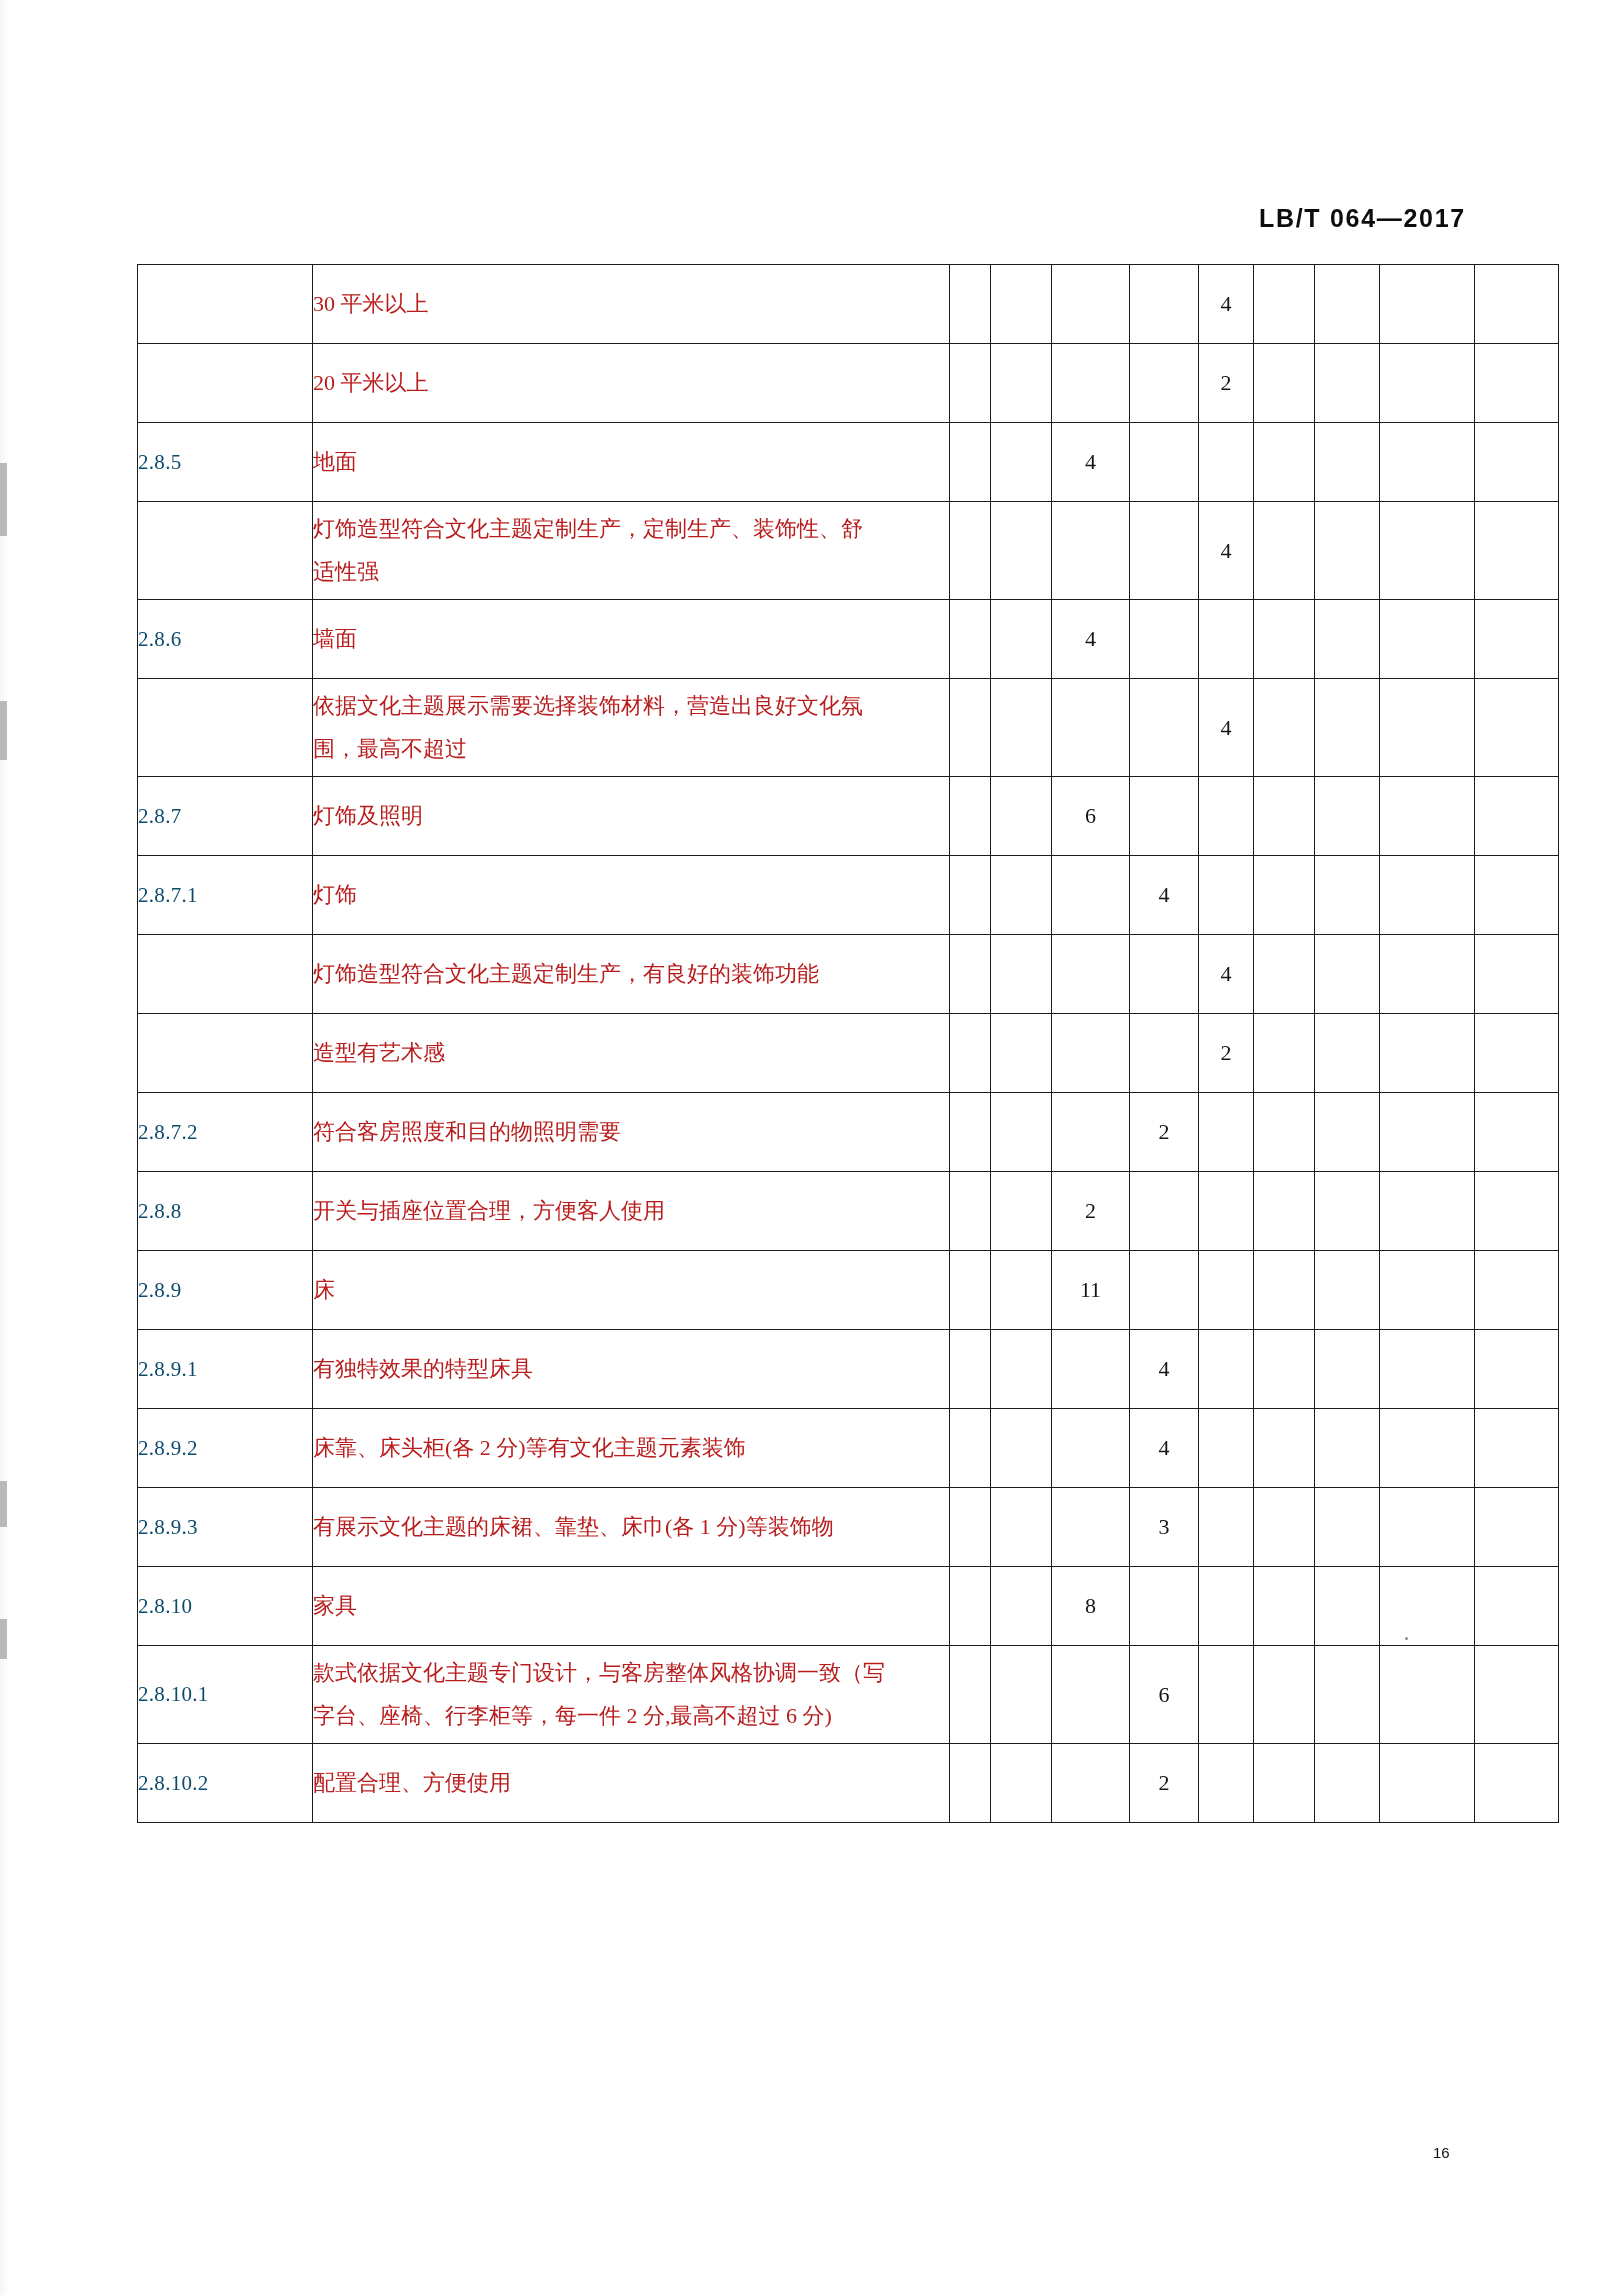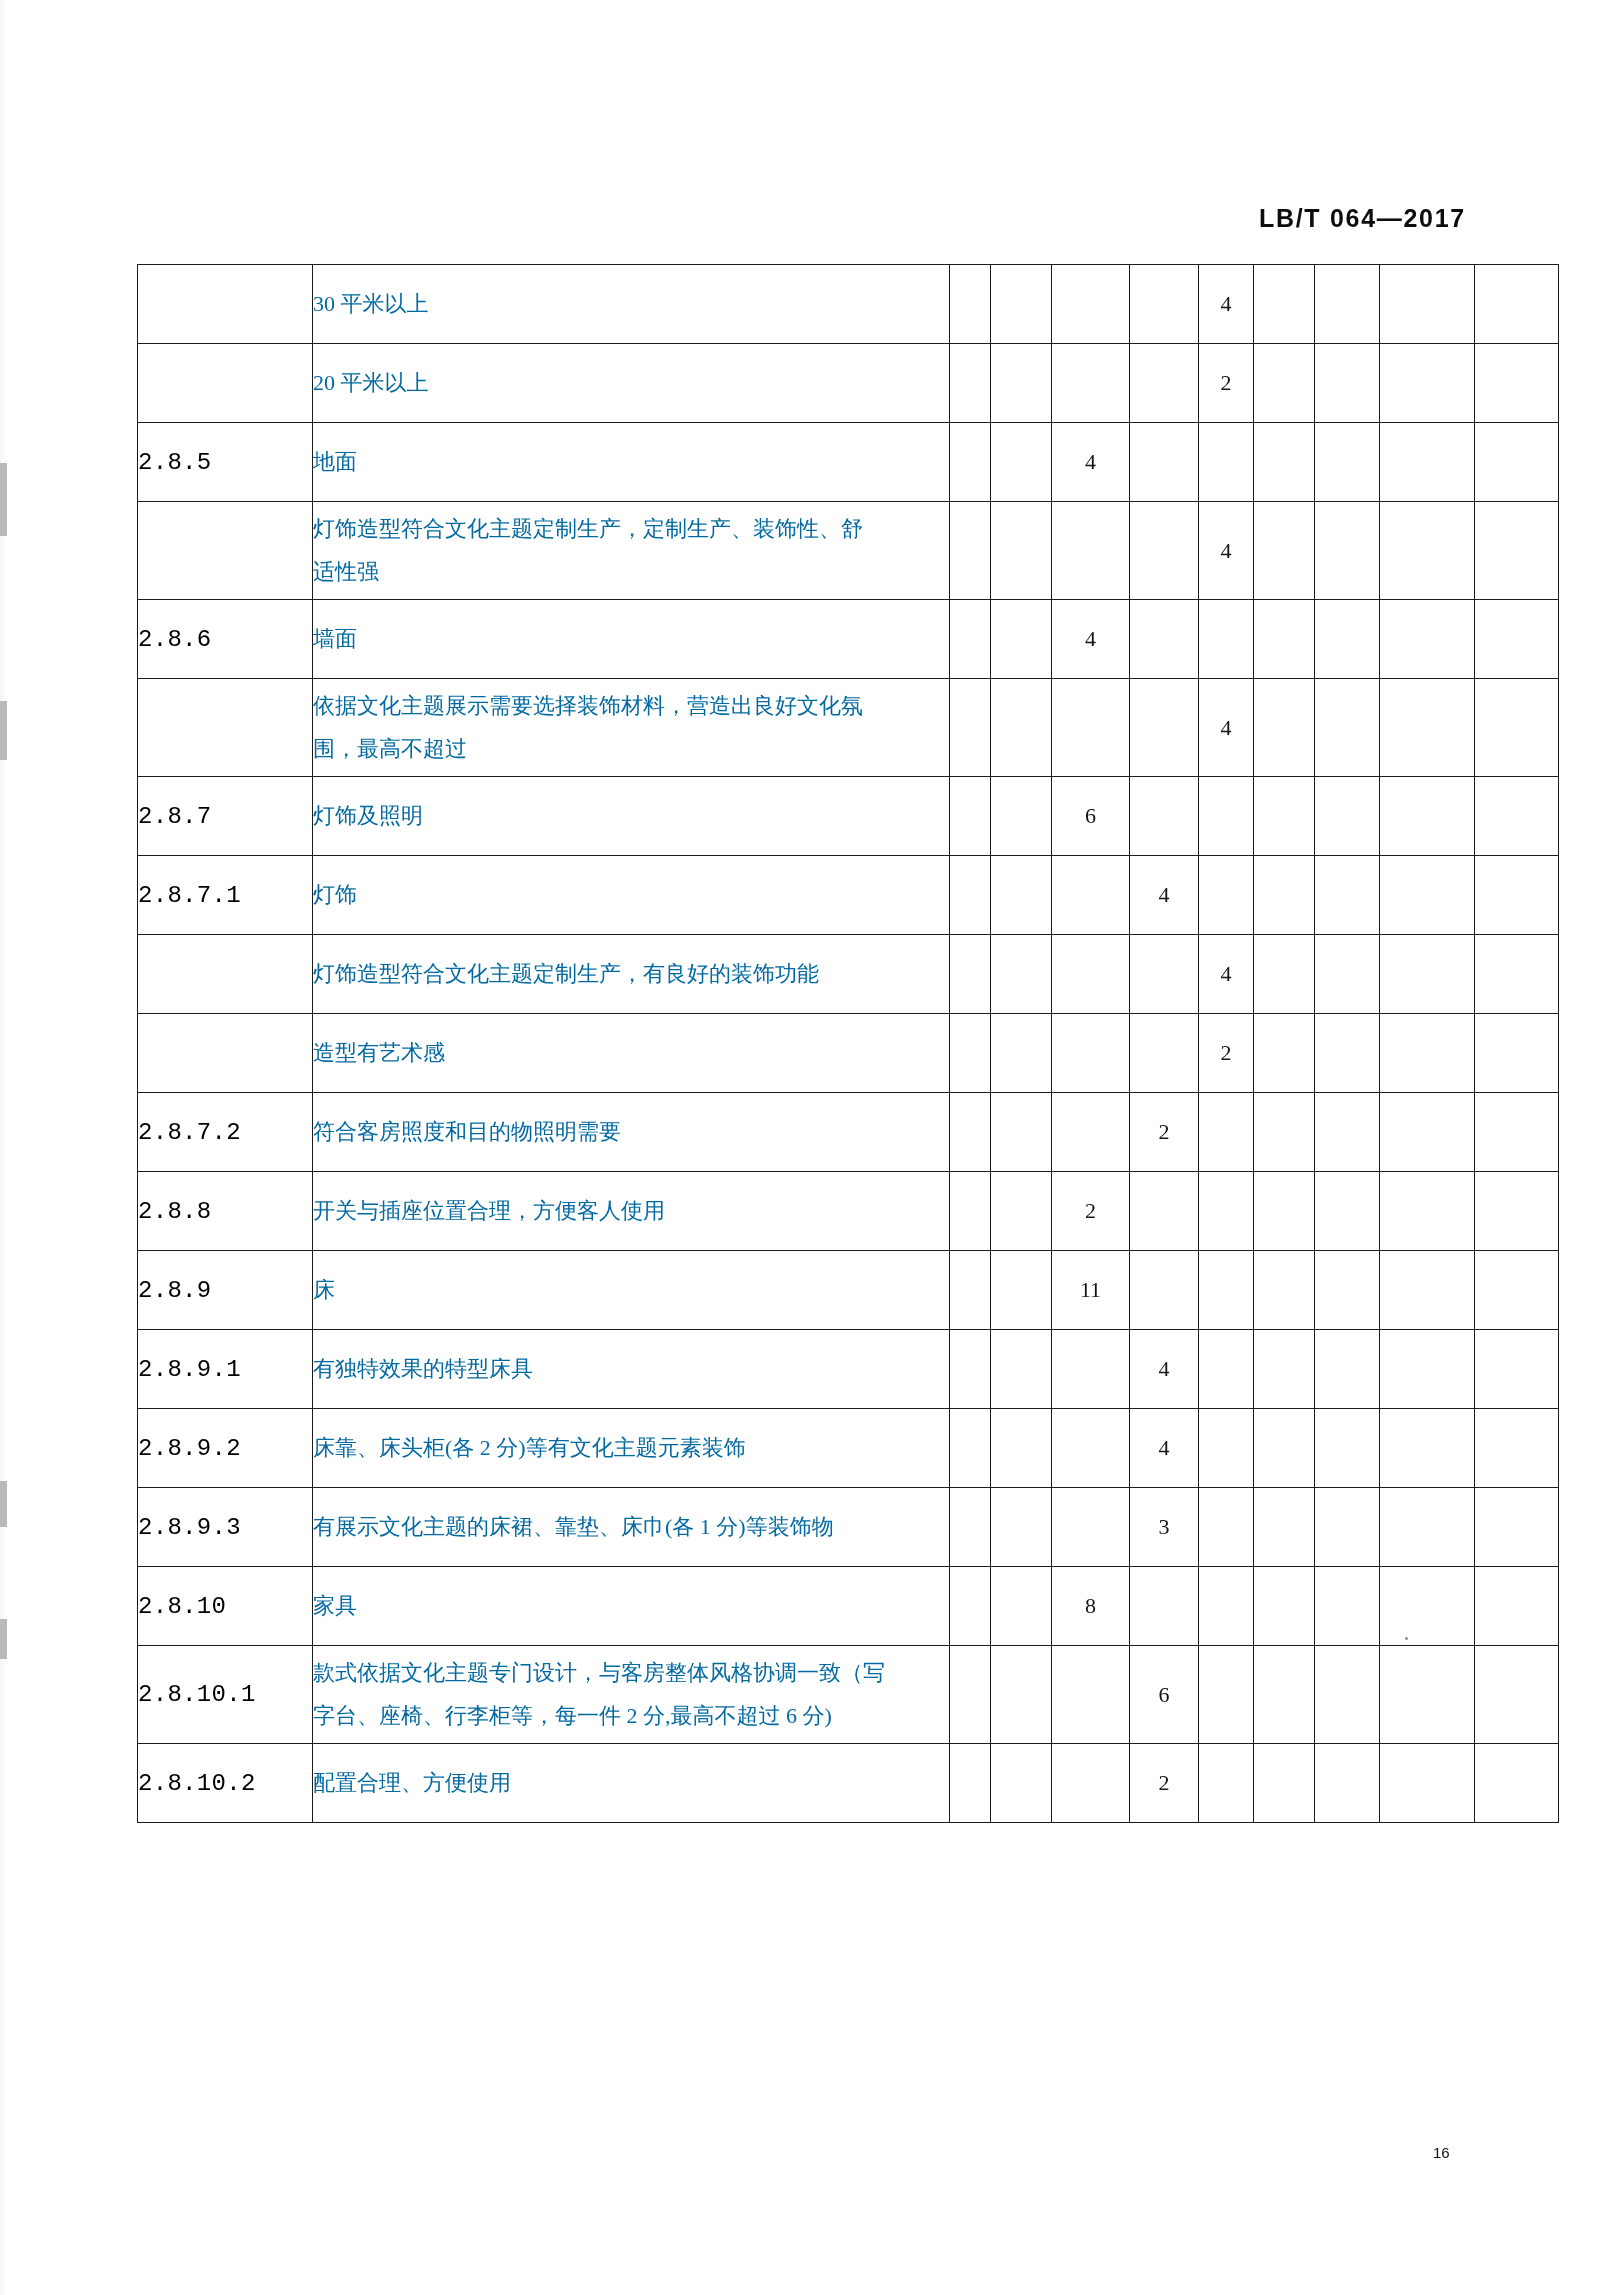--- a/index.html
+++ b/index.html
@@ -49,31 +49,31 @@
   }
   table.grid td{
     border:1.3px solid #1b1b1b;
     vertical-align:middle;
     padding:0;
     background:#fff;
   }
   td.idx{
     width:174px;
     padding-left:14.5px;
-    font-family:Liberation Mono, monospace;
-    font-size:24px;
-    color:#000000;
+    font-family:Liberation Serif, serif;
+    font-size:21px;
+    color:#0c4a6e;
     letter-spacing:0.3px;
   }
   td.desc{
     width:636px;
     padding:12px 17px 12px 18.5px;
     font-size:22px;
     line-height:1.92;
-    color:#0369a1;
+    color:#b91c1c;
   }
   td.sc{
     text-align:center;
     font-family:"Liberation Serif", serif;
     font-size:22px;
     color:#151515;
     vertical-align:top;
     padding-top:10.6px;
   }
   td.c1{width:40px;}

